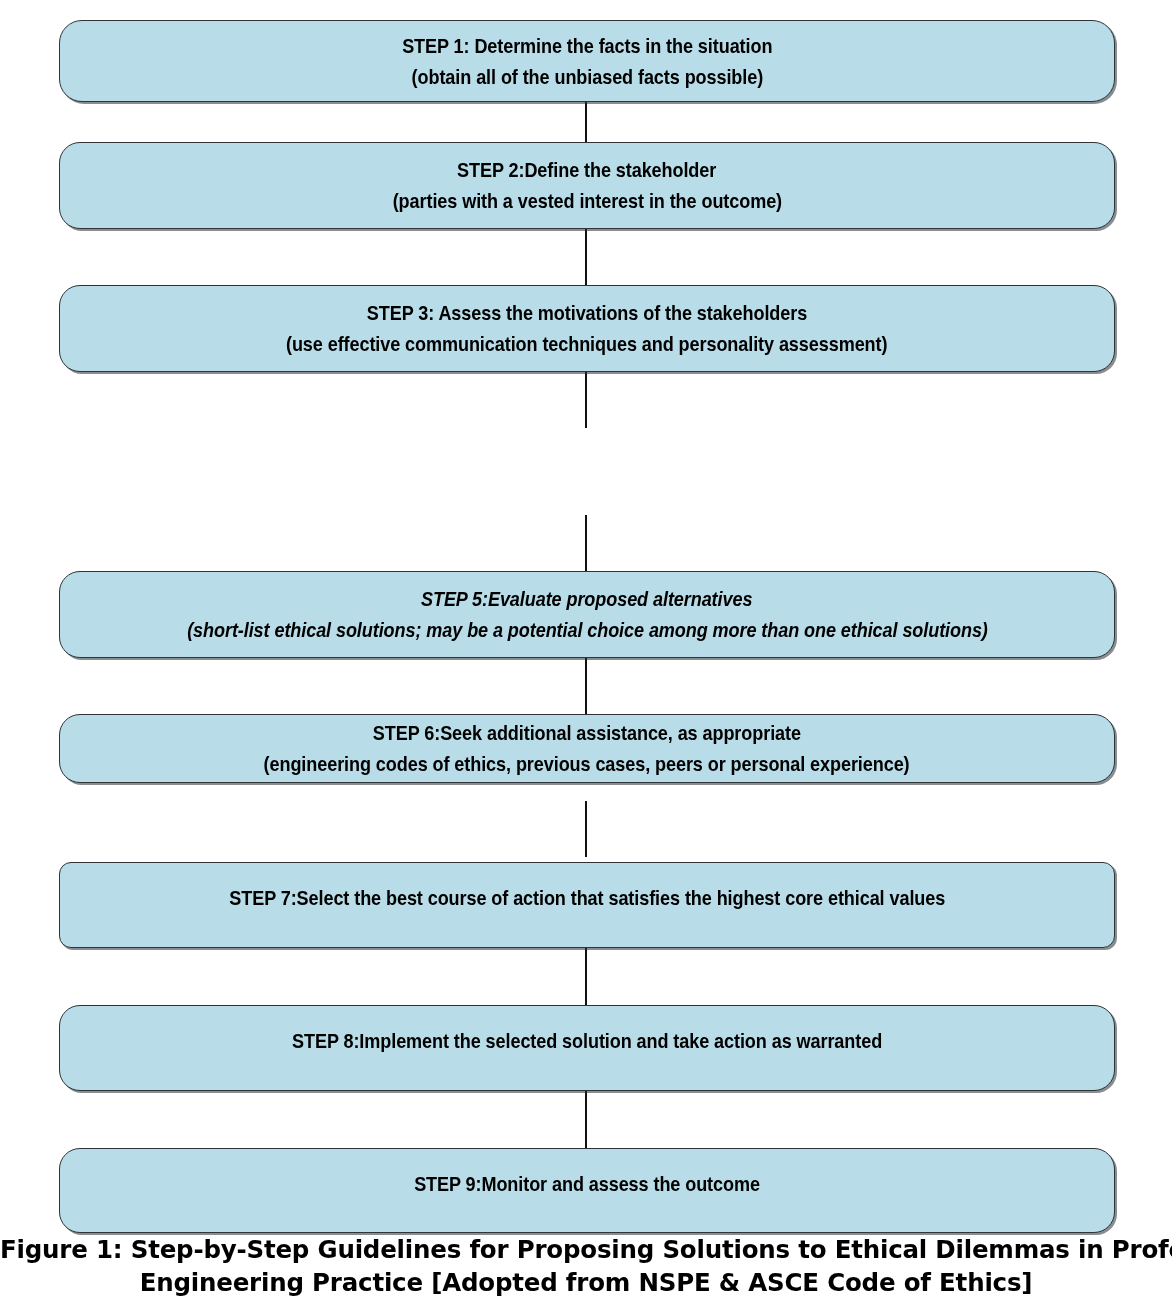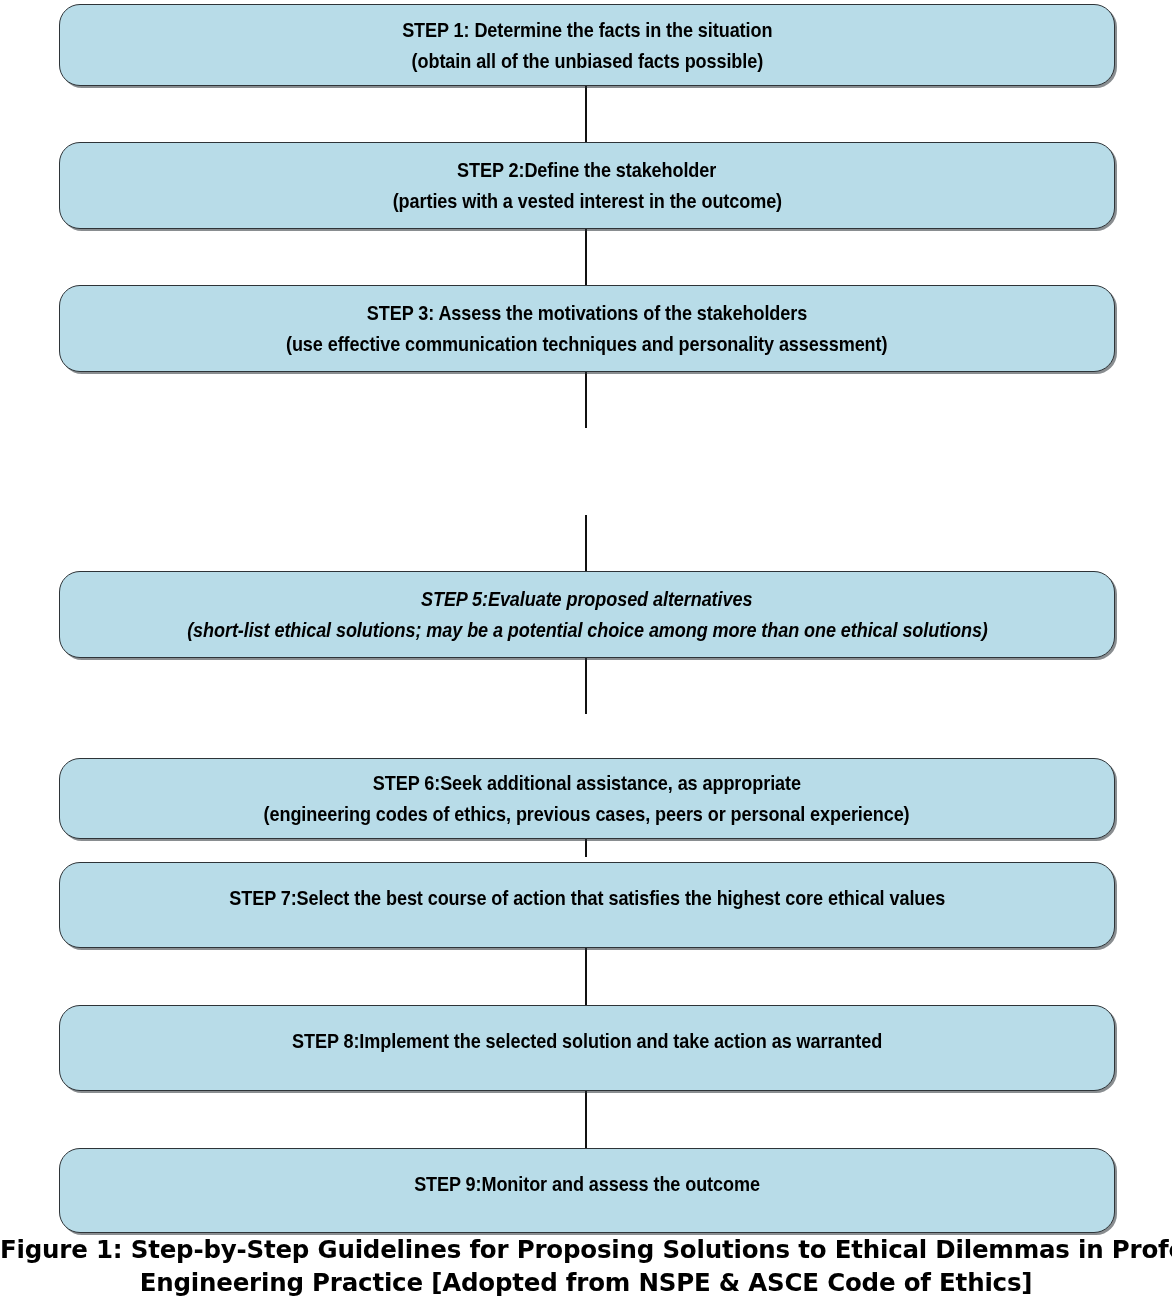--- a/index.html
+++ b/index.html
@@ -95,47 +95,47 @@
 
     <div class="connector" style="top:86px;height:56px;"></div>
     <div class="connector" style="top:229px;height:56px;"></div>
     <div class="connector" style="top:372px;height:56px;"></div>
     <div class="connector" style="top:515px;height:56px;"></div>
     <div class="connector" style="top:658px;height:56px;"></div>
     <div class="connector" style="top:801px;height:56px;"></div>
     <div class="connector" style="top:948px;height:57px;"></div>
     <div class="connector" style="top:1091px;height:57px;"></div>
 
-    <div class="step-box two-line" style="top:4px;height:82px;">
+    <div class="step-box two-line" style="top:20px;height:82px;border-radius:23px;">
       <div class="step-line">STEP 1: Determine the facts in the situation</div>
       <div class="step-line">(obtain all of the unbiased facts possible)</div>
     </div>
 
     <div class="step-box two-line" style="top:142px;height:87px;">
       <div class="step-line">STEP 2:Define the stakeholder</div>
       <div class="step-line">(parties with a vested interest in the outcome)</div>
     </div>
 
     <div class="step-box two-line" style="top:285px;height:87px;">
       <div class="step-line">STEP 3: Assess the motivations of the stakeholders</div>
       <div class="step-line">(use effective communication techniques and personality assessment)</div>
     </div>
 
 
     <div class="step-box two-line" style="top:571px;height:87px;font-style:italic;">
       <div class="step-line">STEP 5:Evaluate proposed alternatives</div>
       <div class="step-line">(short-list ethical solutions; may be a potential choice among more than one ethical solutions)</div>
     </div>
 
-    <div class="step-box two-line" style="top:714px;height:81px;margin-top:44px;">
+    <div class="step-box two-line" style="top:714px;height:69px;">
       <div class="step-line">STEP 6:Seek additional assistance, as appropriate</div>
       <div class="step-line">(engineering codes of ethics, previous cases, peers or personal experience)</div>
     </div>
 
-    <div class="step-box one-line" style="top:862px;height:86px;">
+    <div class="step-box one-line" style="top:862px;height:86px;border-radius:12px;">
       <div class="step-line">STEP 7:Select the best course of action that satisfies the highest core ethical values</div>
     </div>
 
     <div class="step-box one-line" style="top:1005px;height:86px;">
       <div class="step-line">STEP 8:Implement the selected solution and take action as warranted</div>
     </div>
 
     <div class="step-box one-line" style="top:1148px;height:85px;">
       <div class="step-line">STEP 9:Monitor and assess the outcome</div>
     </div>

